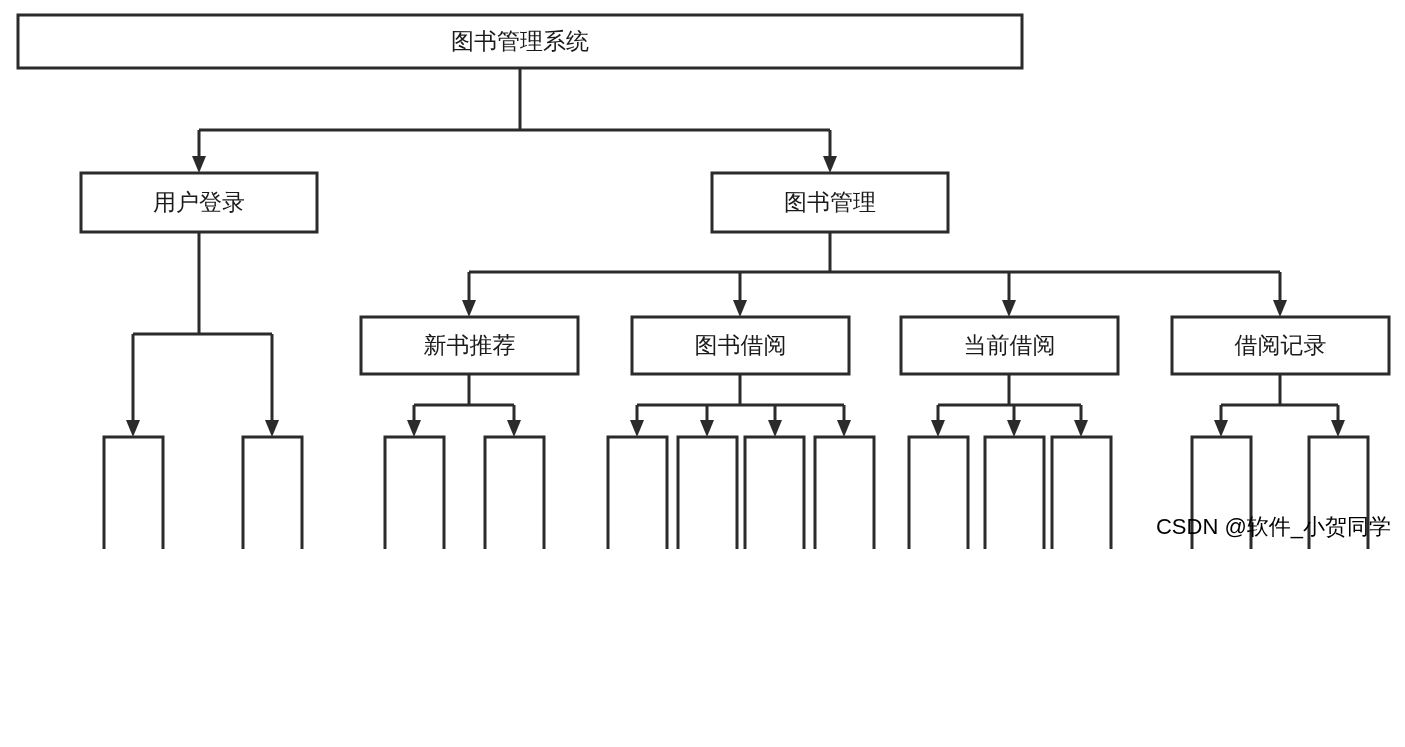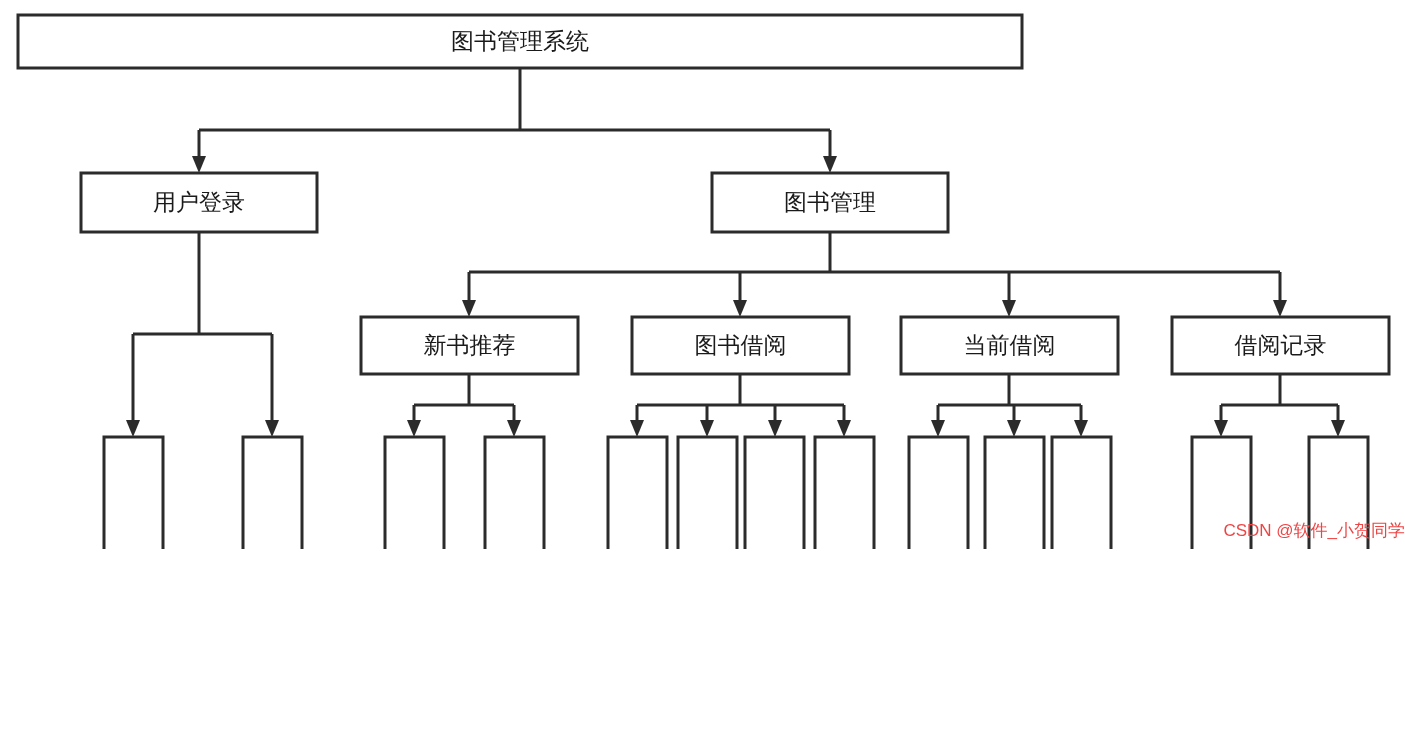--- a/index.html
+++ b/index.html
@@ -53,25 +53,25 @@
     stroke: #2b2b2b;
     stroke-width: 3;
     fill: none;
   }
   .arrow-head {
     fill: #2b2b2b;
     stroke: none;
   }
   .watermark {
     position: absolute;
-    right: 0;
+    right: 14px;
     bottom: 7px;
     font-family: "Liberation Sans", "DejaVu Sans", sans-serif;
-    font-size: 17px;
-    color: #ef4444;
+    font-size: 22px;
+    color: #000000;
     white-space: nowrap;
     user-select: none;
   }
 </style>
 </head>
 <body>
 
 <div id="canvas-wrap">
   <svg id="diagram" viewBox="0 0 1405 747">
     <g id="connectors-layer">

